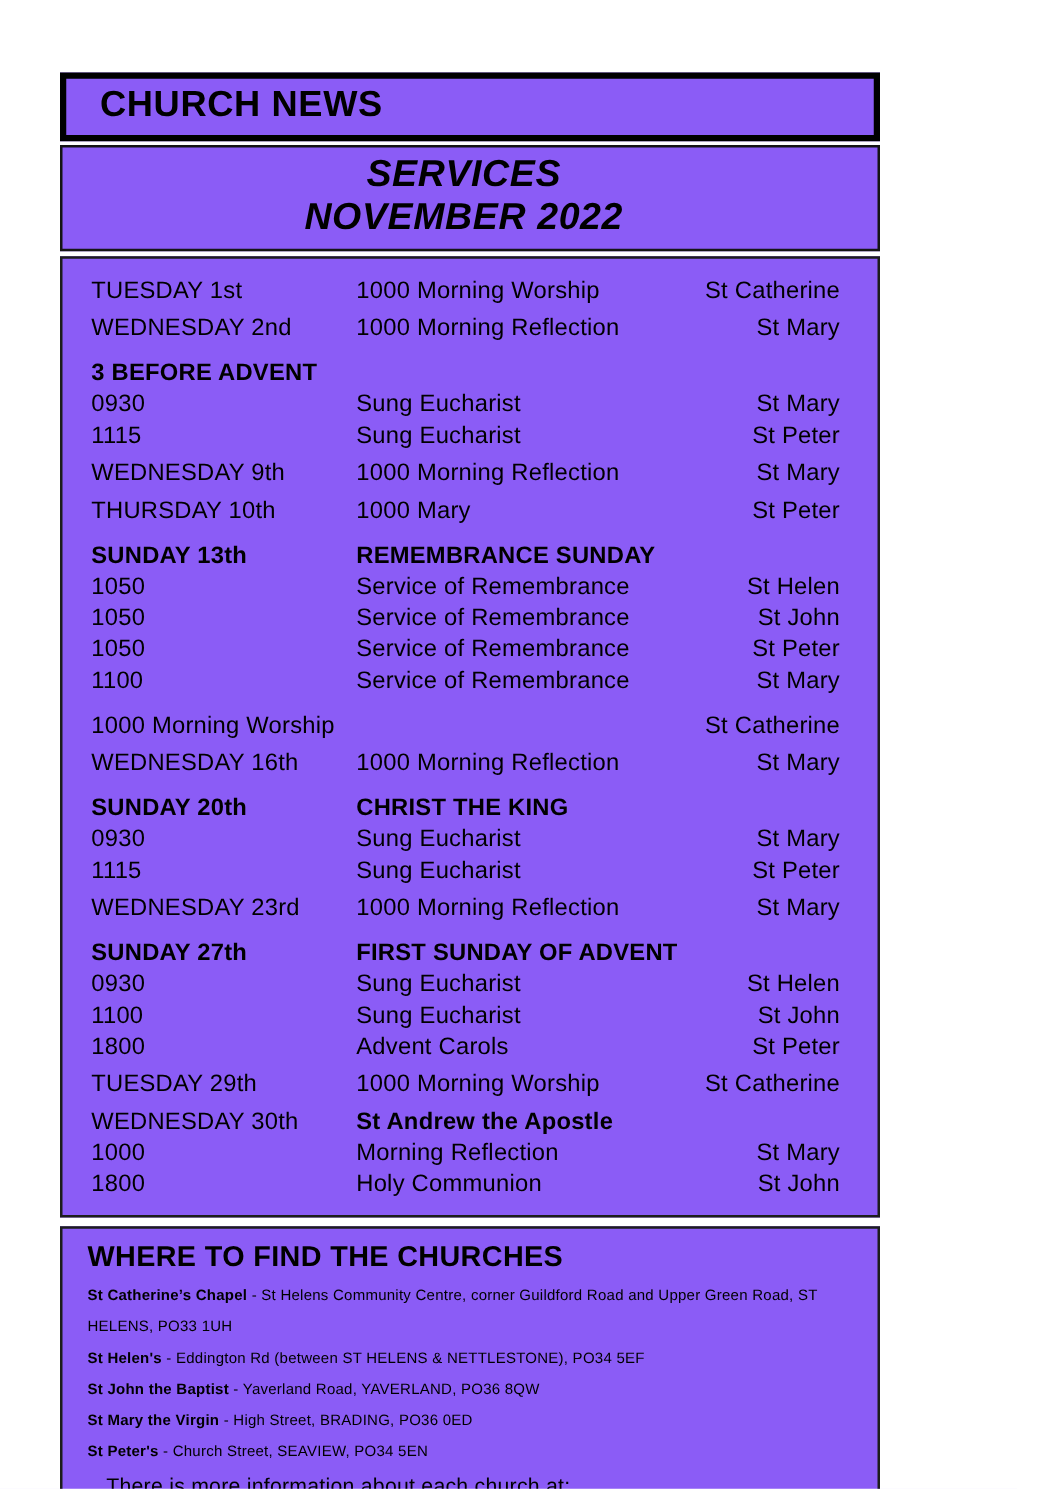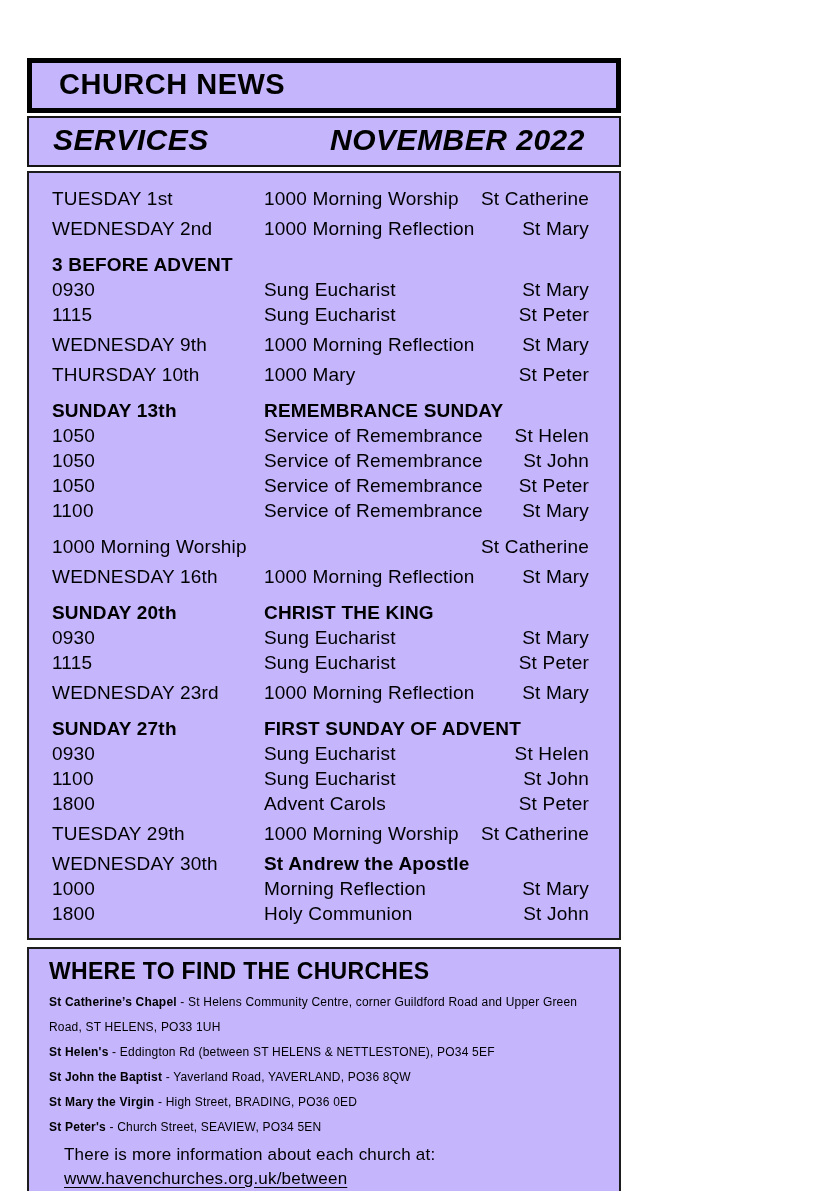--- a/index.html
+++ b/index.html
@@ -9,21 +9,21 @@
     color: #000;
     width: 839px;
   }
   .page {
     position: relative;
     width: 839px;
     height: 1191px;
     background: #fff;
     padding-top: 58px;
   }
-  .boxed { margin-left: 27px; width: 594px; background: #c4b5fd; }
+  .boxed { margin-left: 48px; width: 656px; background: #8b5cf6; }
 
   
   .news-box {
     border: 5px solid #000;
     padding: 6px 10px 7px 27px;
     margin-bottom: 3px;
   }
   .news-box h1 {
     font-size: 29px;
     font-weight: 700;
@@ -32,20 +32,21 @@
   }
 
   
   .services-bar {
     border: 2px solid #151515;
     display: flex;
     justify-content: space-between;
     align-items: center;
     padding: 5px 34px 8px 24px;
     margin-bottom: 4px;
+    flex-direction: column;
   }
   .services-bar .ttl {
     font-size: 30px;
     font-weight: 700;
     font-style: italic;
     letter-spacing: 0.5px;
   }
 
   
   .table-box {

